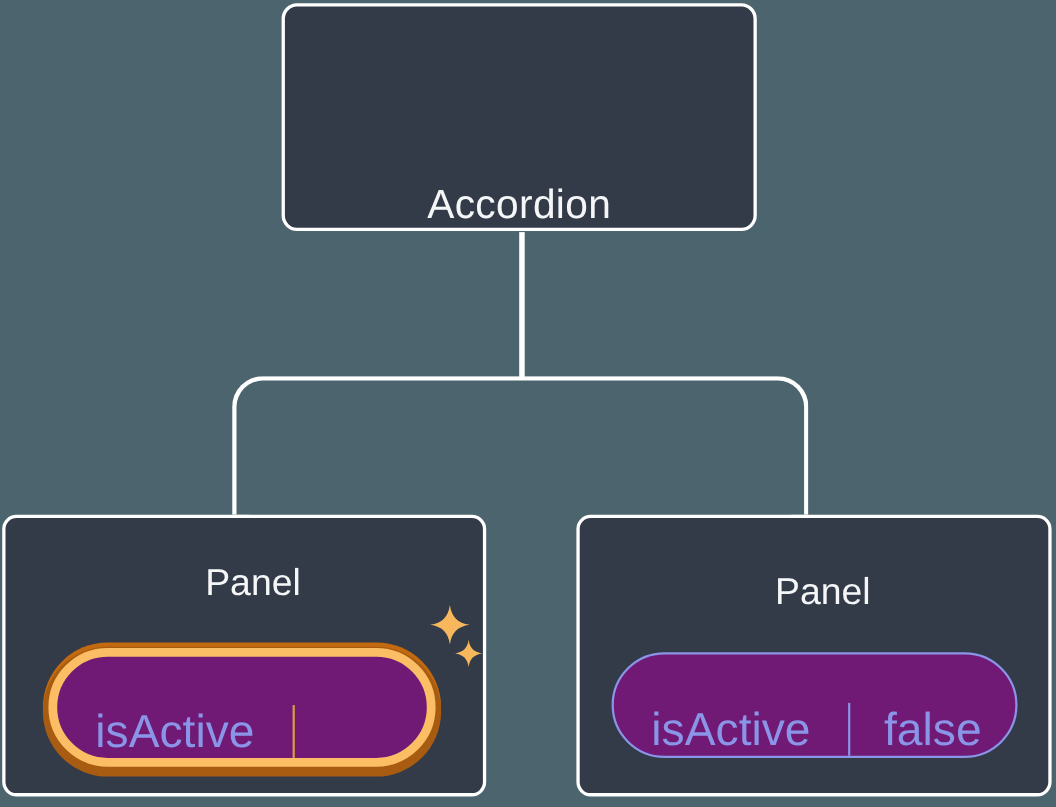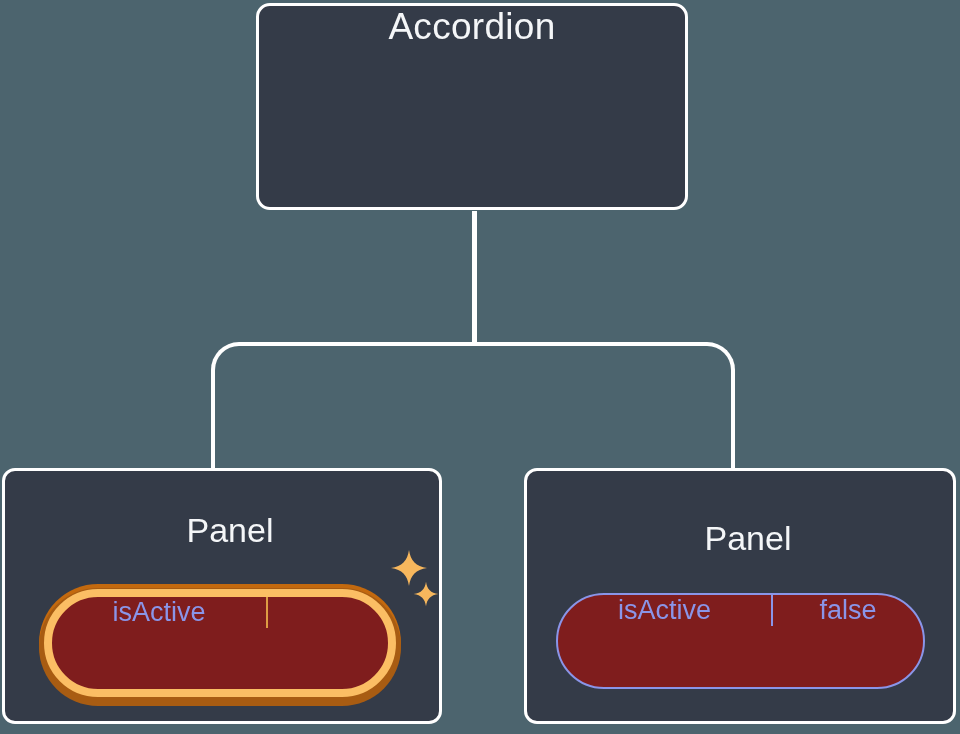--- a/index.html
+++ b/index.html
@@ -19,21 +19,21 @@
   .node {
     position: absolute;
     background: #343b48;
     border: 3px solid #ffffff;
     color: #f4f6f8;
   }
   .node-root {
     left: 256px; top: 3px;
     width: 432px; height: 207px;
     border-radius: 14px;
-    display: flex; align-items: flex-start; justify-content: center;
+    display: flex; align-items: flex-end; justify-content: center;
     font-size: 37px; font-weight: 500; letter-spacing: 0.3px;
   }
   .node-panel {
     top: 468px;
     width: 440px; height: 256px;
     border-radius: 13px;
   }
   .node-panel.left  { left: 2px; }
   .node-panel.right { left: 524px; width: 432px; }
   .panel-heading {
@@ -60,25 +60,25 @@
     border-left: 4px solid #ffffff;
     border-right: 4px solid #ffffff;
     border-top-left-radius: 28px;
     border-top-right-radius: 28px;
     background: transparent;
   }
   
   .pill {
     position: absolute;
     display: flex;
-    align-items: flex-start;
+    align-items: flex-end;
     border-radius: 999px;
-    font-size: 27px;
+    font-size: 42px;
     color: #8a95e8;
-    background: #7f1d1d;
+    background: #701a75;
   }
   .pill .cell {
     display: flex; align-items: center; justify-content: center;
   }
   .pill-active {
     left: 39px; top: 118px;
     width: 352px; height: 108px;
     border: 8px solid #fbbe64;
     box-shadow: 0 4px 0 5px #a85c12, 0 0 0 5px #c3690e;
   }

